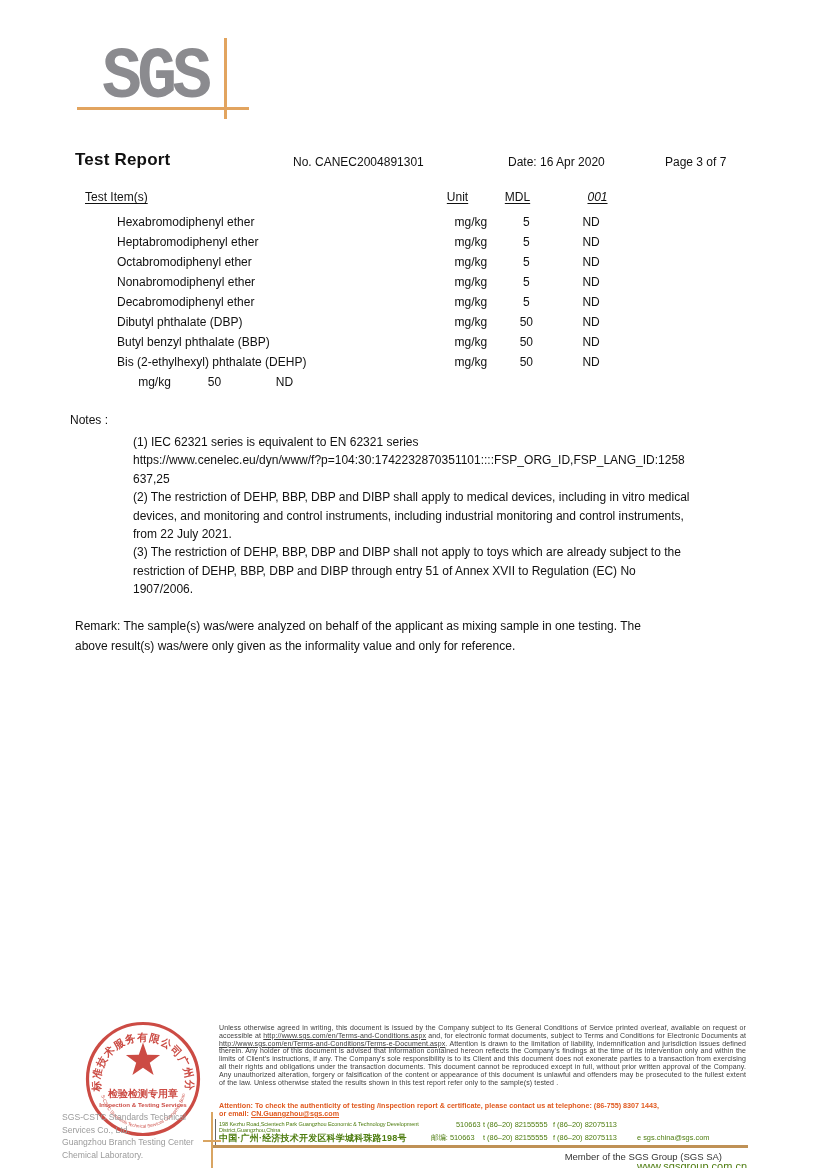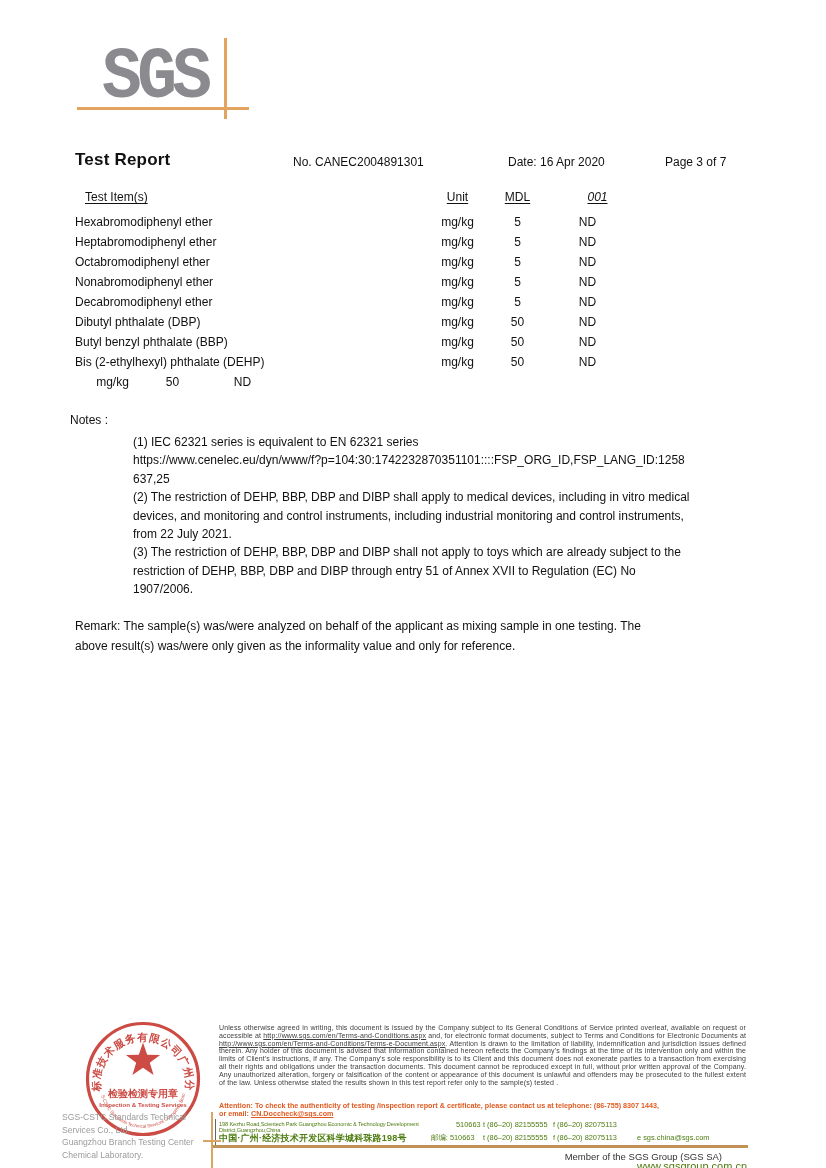--- a/index.html
+++ b/index.html
@@ -17,21 +17,21 @@
   .logo-hline{position:absolute;left:17px;top:83px;width:172px;height:3px;background:#e2a45f;}
   .logo-vline{position:absolute;left:164px;top:14px;width:3px;height:81px;background:#e2a45f;}
   
   .hdr-title{position:absolute;left:75px;top:150px;font-size:17px;font-weight:bold;letter-spacing:.2px;}
   .hdr-no{position:absolute;left:293px;top:155px;font-size:12px;}
   .hdr-date{position:absolute;left:508px;top:155px;font-size:12px;}
   .hdr-page{position:absolute;left:665px;top:155px;font-size:12px;}
   
   .tbl{position:absolute;left:75px;top:190px;width:560px;font-size:12px;}
   .tbl-head{display:flex;height:21px;align-items:flex-start;}
-  .tbl-rows .trow{display:flex;height:20px;align-items:center;}
+  .tbl-rows .trow{display:flex;height:20px;align-items:center;margin-left:42px;}
   .c-item{width:345px;}
   .c-unit{width:75px;text-align:center;}
   .c-mdl{width:45px;text-align:center;}
   .c-val{width:95px;text-align:center;}
   .tbl-head .c-item span{margin-left:10px;}
   .tbl-head span{text-decoration:underline;text-underline-offset:2px;text-align:right;}
   .th-sample{font-style:italic;padding-left:20px;}
   .tbl-rows{margin-top:1px;}
   
   .notes-label{position:absolute;left:70px;top:413px;font-size:12px;}
@@ -203,21 +203,21 @@
 
       <div>SGS-CSTC Standards Technical Services Co., Ltd.</div>
 
       <div>Guangzhou Branch Testing Center Chemical Laboratory.</div>
     </div>
 
   <div class="legal">Unless otherwise agreed in writing, this document is issued by the Company subject to its General Conditions of Service printed overleaf, available on request or accessible at <u>http://www.sgs.com/en/Terms-and-Conditions.aspx</u> and, for electronic format documents, subject to Terms and Conditions for Electronic Documents at <u>http://www.sgs.com/en/Terms-and-Conditions/Terms-e-Document.aspx</u>. Attention is drawn to the limitation of liability, indemnification and jurisdiction issues defined therein. Any holder of this document is advised that information contained hereon reflects the Company's findings at the time of its intervention only and within the limits of Client's instructions, if any. The Company's sole responsibility is to its Client and this document does not exonerate parties to a transaction from exercising all their rights and obligations under the transaction documents. This document cannot be reproduced except in full, without prior written approval of the Company. Any unauthorized alteration, forgery or falsification of the content or appearance of this document is unlawful and offenders may be prosecuted to the fullest extent of the law. Unless otherwise stated the results shown in this test report refer only to the sample(s) tested .</div>
 
   <div class="attention">
     <div>Attention: To check the authenticity of testing /inspection report &amp; certificate, please contact us at telephone: (86-755) 8307 1443,</div>
-    <div>or email: <u>CN.Doccheck@sgs.com</u></div>
+    <div>or email: <u>CN.Guangzhou@sgs.com</u></div>
   </div>
 
   <div class="addr-vline"></div>
   <div class="cross-v"></div>
   <div class="cross-h"></div>
   <div class="addr">
     <div class="addr-l1">198 Kezhu Road,Scientech Park Guangzhou Economic &amp; Technology Development District,Guangzhou,China</div>
     <span class="a-zip1">510663</span>
     <span class="a-t1">t (86–20) 82155555</span>
     <span class="a-f1">f (86–20) 82075113</span>

